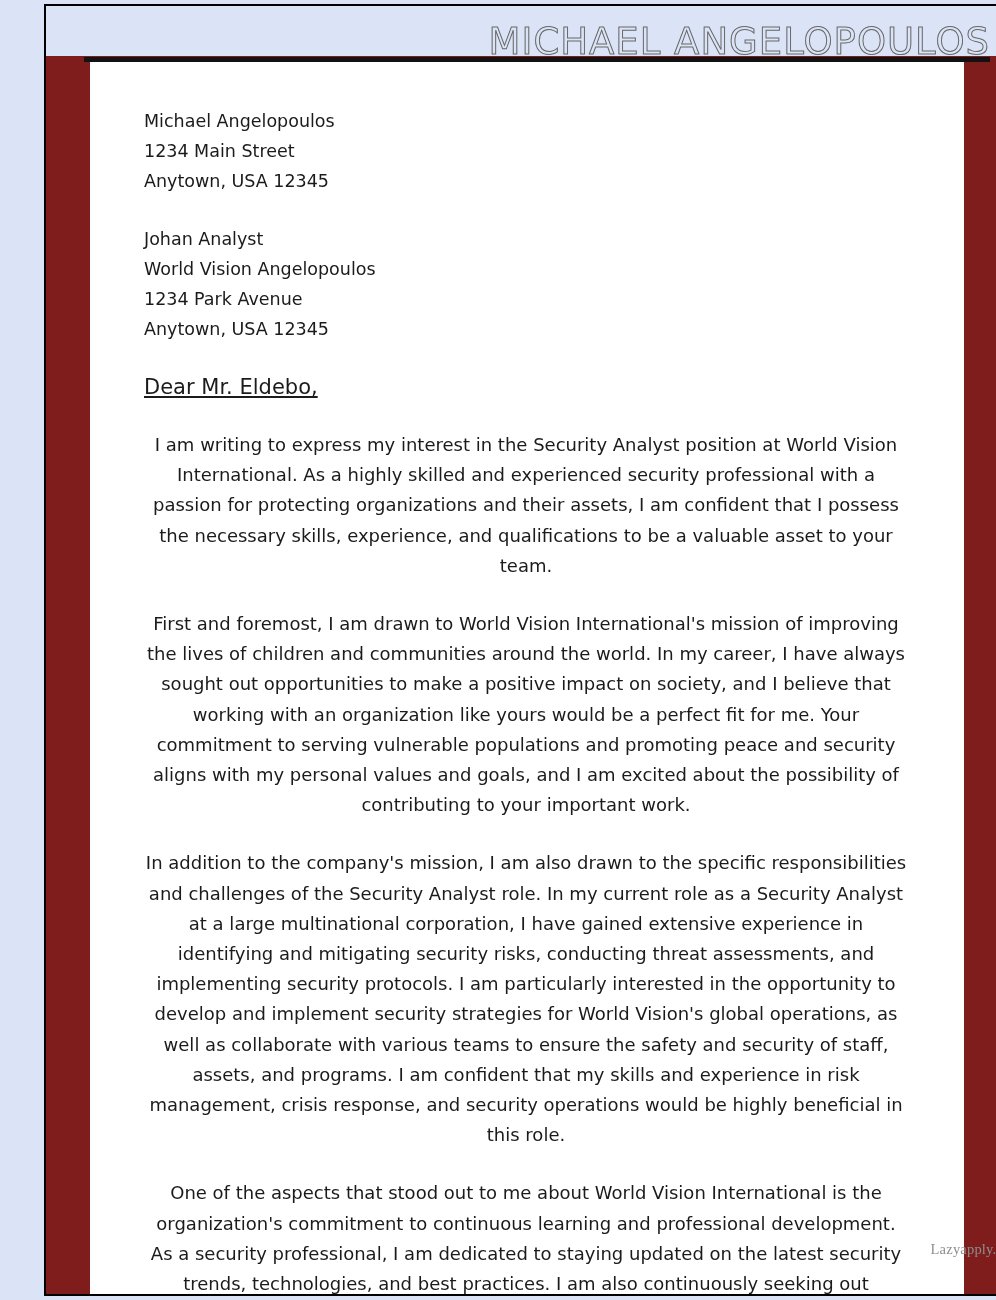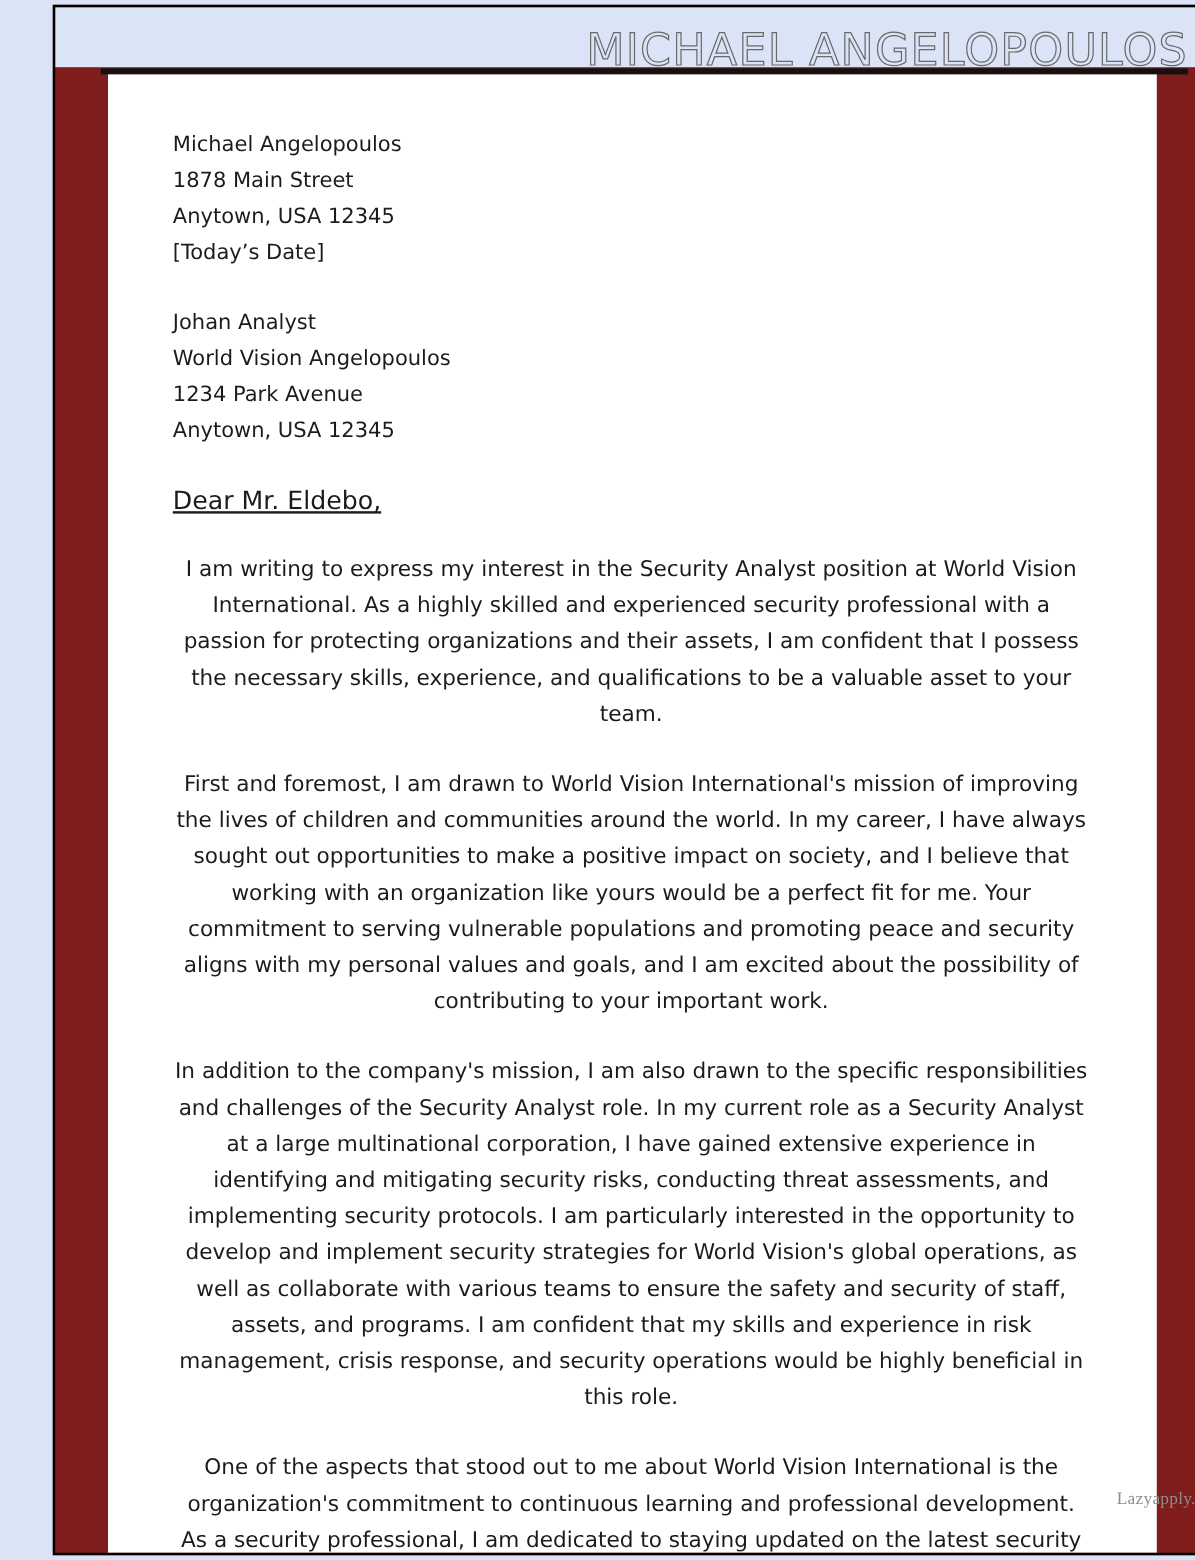--- a/index.html
+++ b/index.html
@@ -106,23 +106,22 @@
 
   <div class="header-band">
     <div class="header-name">MICHAEL ANGELOPOULOS</div>
   </div>
   <div class="header-rule"></div>
 
   <div class="letter-sheet">
 
     <div class="block">
       <div class="line">Michael Angelopoulos</div>
-      <div class="line">1878 Main Street</div>
+      <div class="line">1234 Main Street</div>
       <div class="line">Anytown, USA 12345</div>
-      <div class="line">[Today’s Date]</div>
     </div>
 
     <div class="block">
       <div class="line">Johan Analyst</div>
       <div class="line">World Vision Angelopoulos</div>
       <div class="line">1234 Park Avenue</div>
       <div class="line">Anytown, USA 12345</div>
     </div>
 
     <div class="salutation">Dear Mr. Eldebo,</div>

